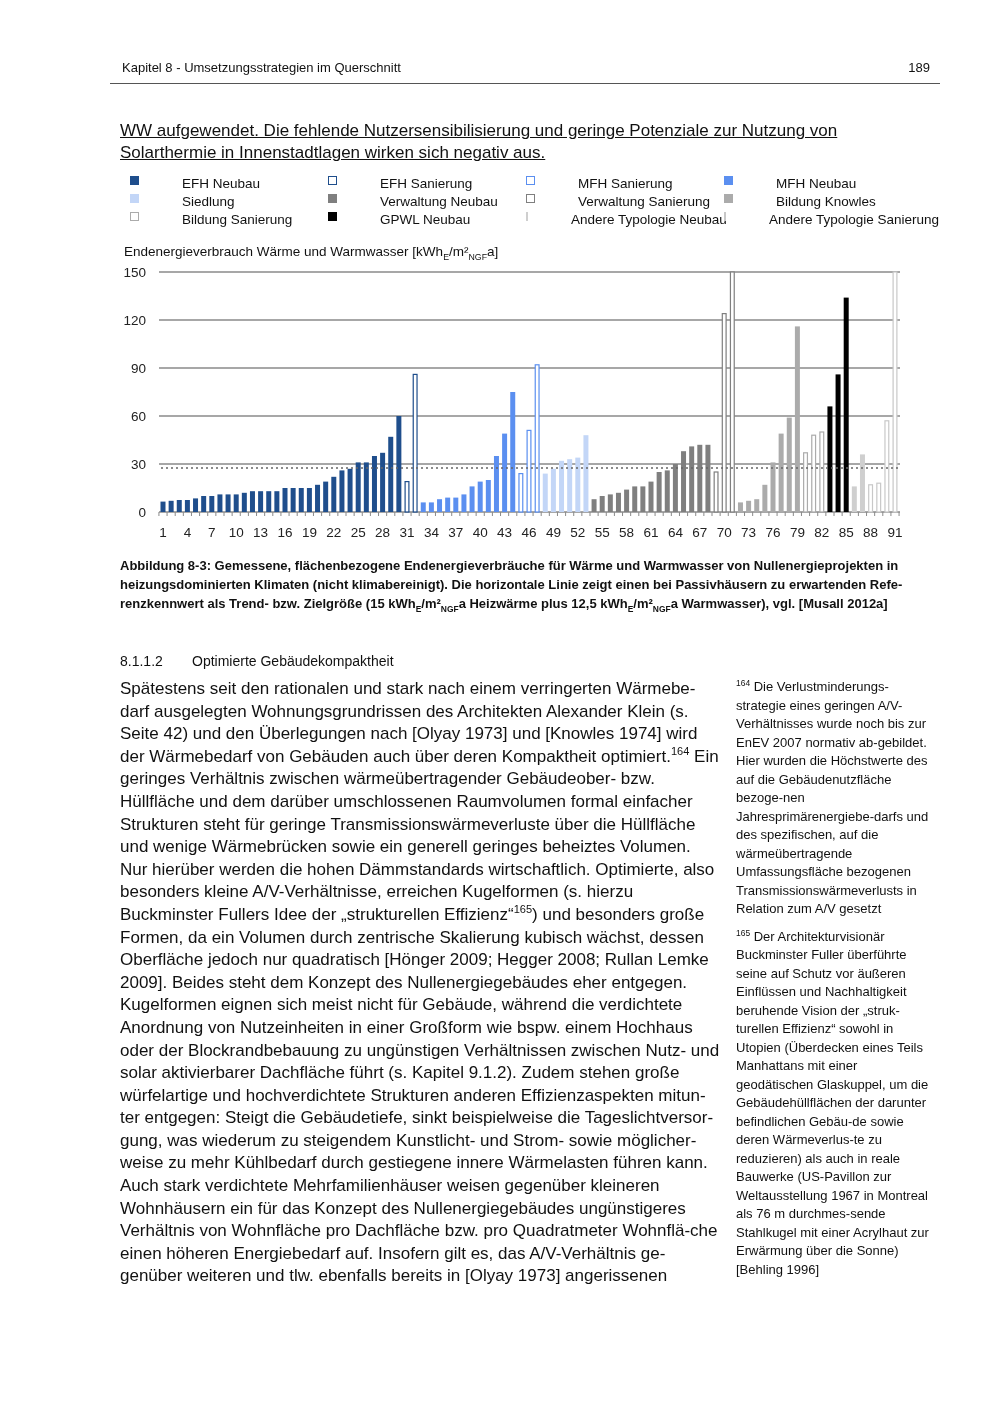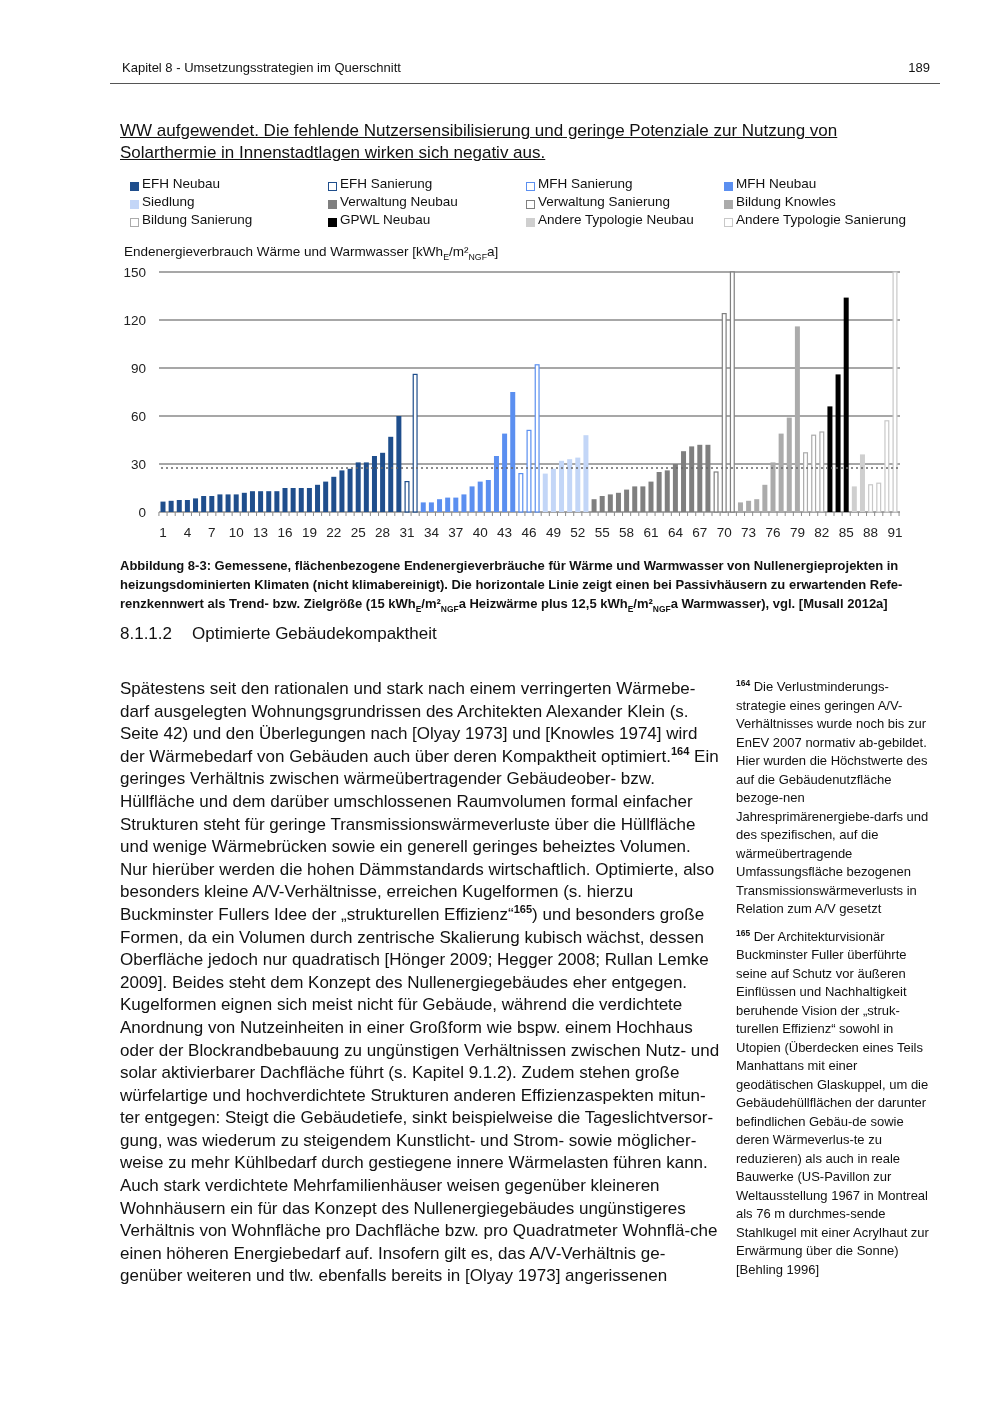--- a/index.html
+++ b/index.html
@@ -1,31 +1,31 @@
 <!DOCTYPE html>
 <html><head>
 <meta charset="utf-8">
 <style>
   html, body { margin:0; padding:0; background:#fff; }
   body { width:1000px; height:1414px; position:relative; font-family:"Liberation Sans", sans-serif; color:#111; overflow:hidden; }
   .header { position:absolute; left:122px; top:60px; width:808px; font-size:13px; display:flex; justify-content:space-between; }
   .header-rule { position:absolute; left:110px; top:83px; width:830px; height:1px; background:#555; }
   .intro { position:absolute; left:120px; top:120px; width:720px; font-size:17px; line-height:22px;text-decoration:underline; }
   .legend { position:absolute; left:130px; top:176px; width:800px; display:grid; grid-template-columns:198px 198px 198px 200px; row-gap:3px; font-size:13.5px; }
-  .legend-item { display:flex; align-items:flex-end; white-space:nowrap; }
+  .legend-item { display:flex; align-items:flex-start; white-space:nowrap;gap:40px; }
   .swatch { width:9px; height:9px; margin-right:3px; box-sizing:border-box; display:inline-block; }
   .ylabel { position:absolute; left:124px; top:244px; font-size:13.5px; }
   .chart { position:absolute; left:0; top:0; }
   .caption { position:absolute; left:120px; top:556px; width:790px; font-size:13px; line-height:19px;font-weight:bold; }
-  .section { position:absolute; left:120px; top:624px; font-size:17px; }
+  .section { position:absolute; left:120px; top:653px; font-size:14px; }
   .section .num { display:inline-block; width:72px; }
   .body-text { position:absolute; left:120px; top:678px; width:600px; font-size:17px; line-height:22.6px; }
   .footnotes { position:absolute; left:736px; top:678px; width:200px; font-size:13px; line-height:18.5px; }
   .fn { margin-bottom:9px; }
-  sup { font-size:65%; line-height:0;font-weight:bold; }
+  sup { font-size:65%; line-height:0; }
   sub { font-size:65%; line-height:0; }
 </style>
 </head>
 <body>
 
 <div class="header">
   <span>Kapitel 8 - Umsetzungsstrategien im Querschnitt</span>
   <span>189</span>
 </div>
 <div class="header-rule"></div>

